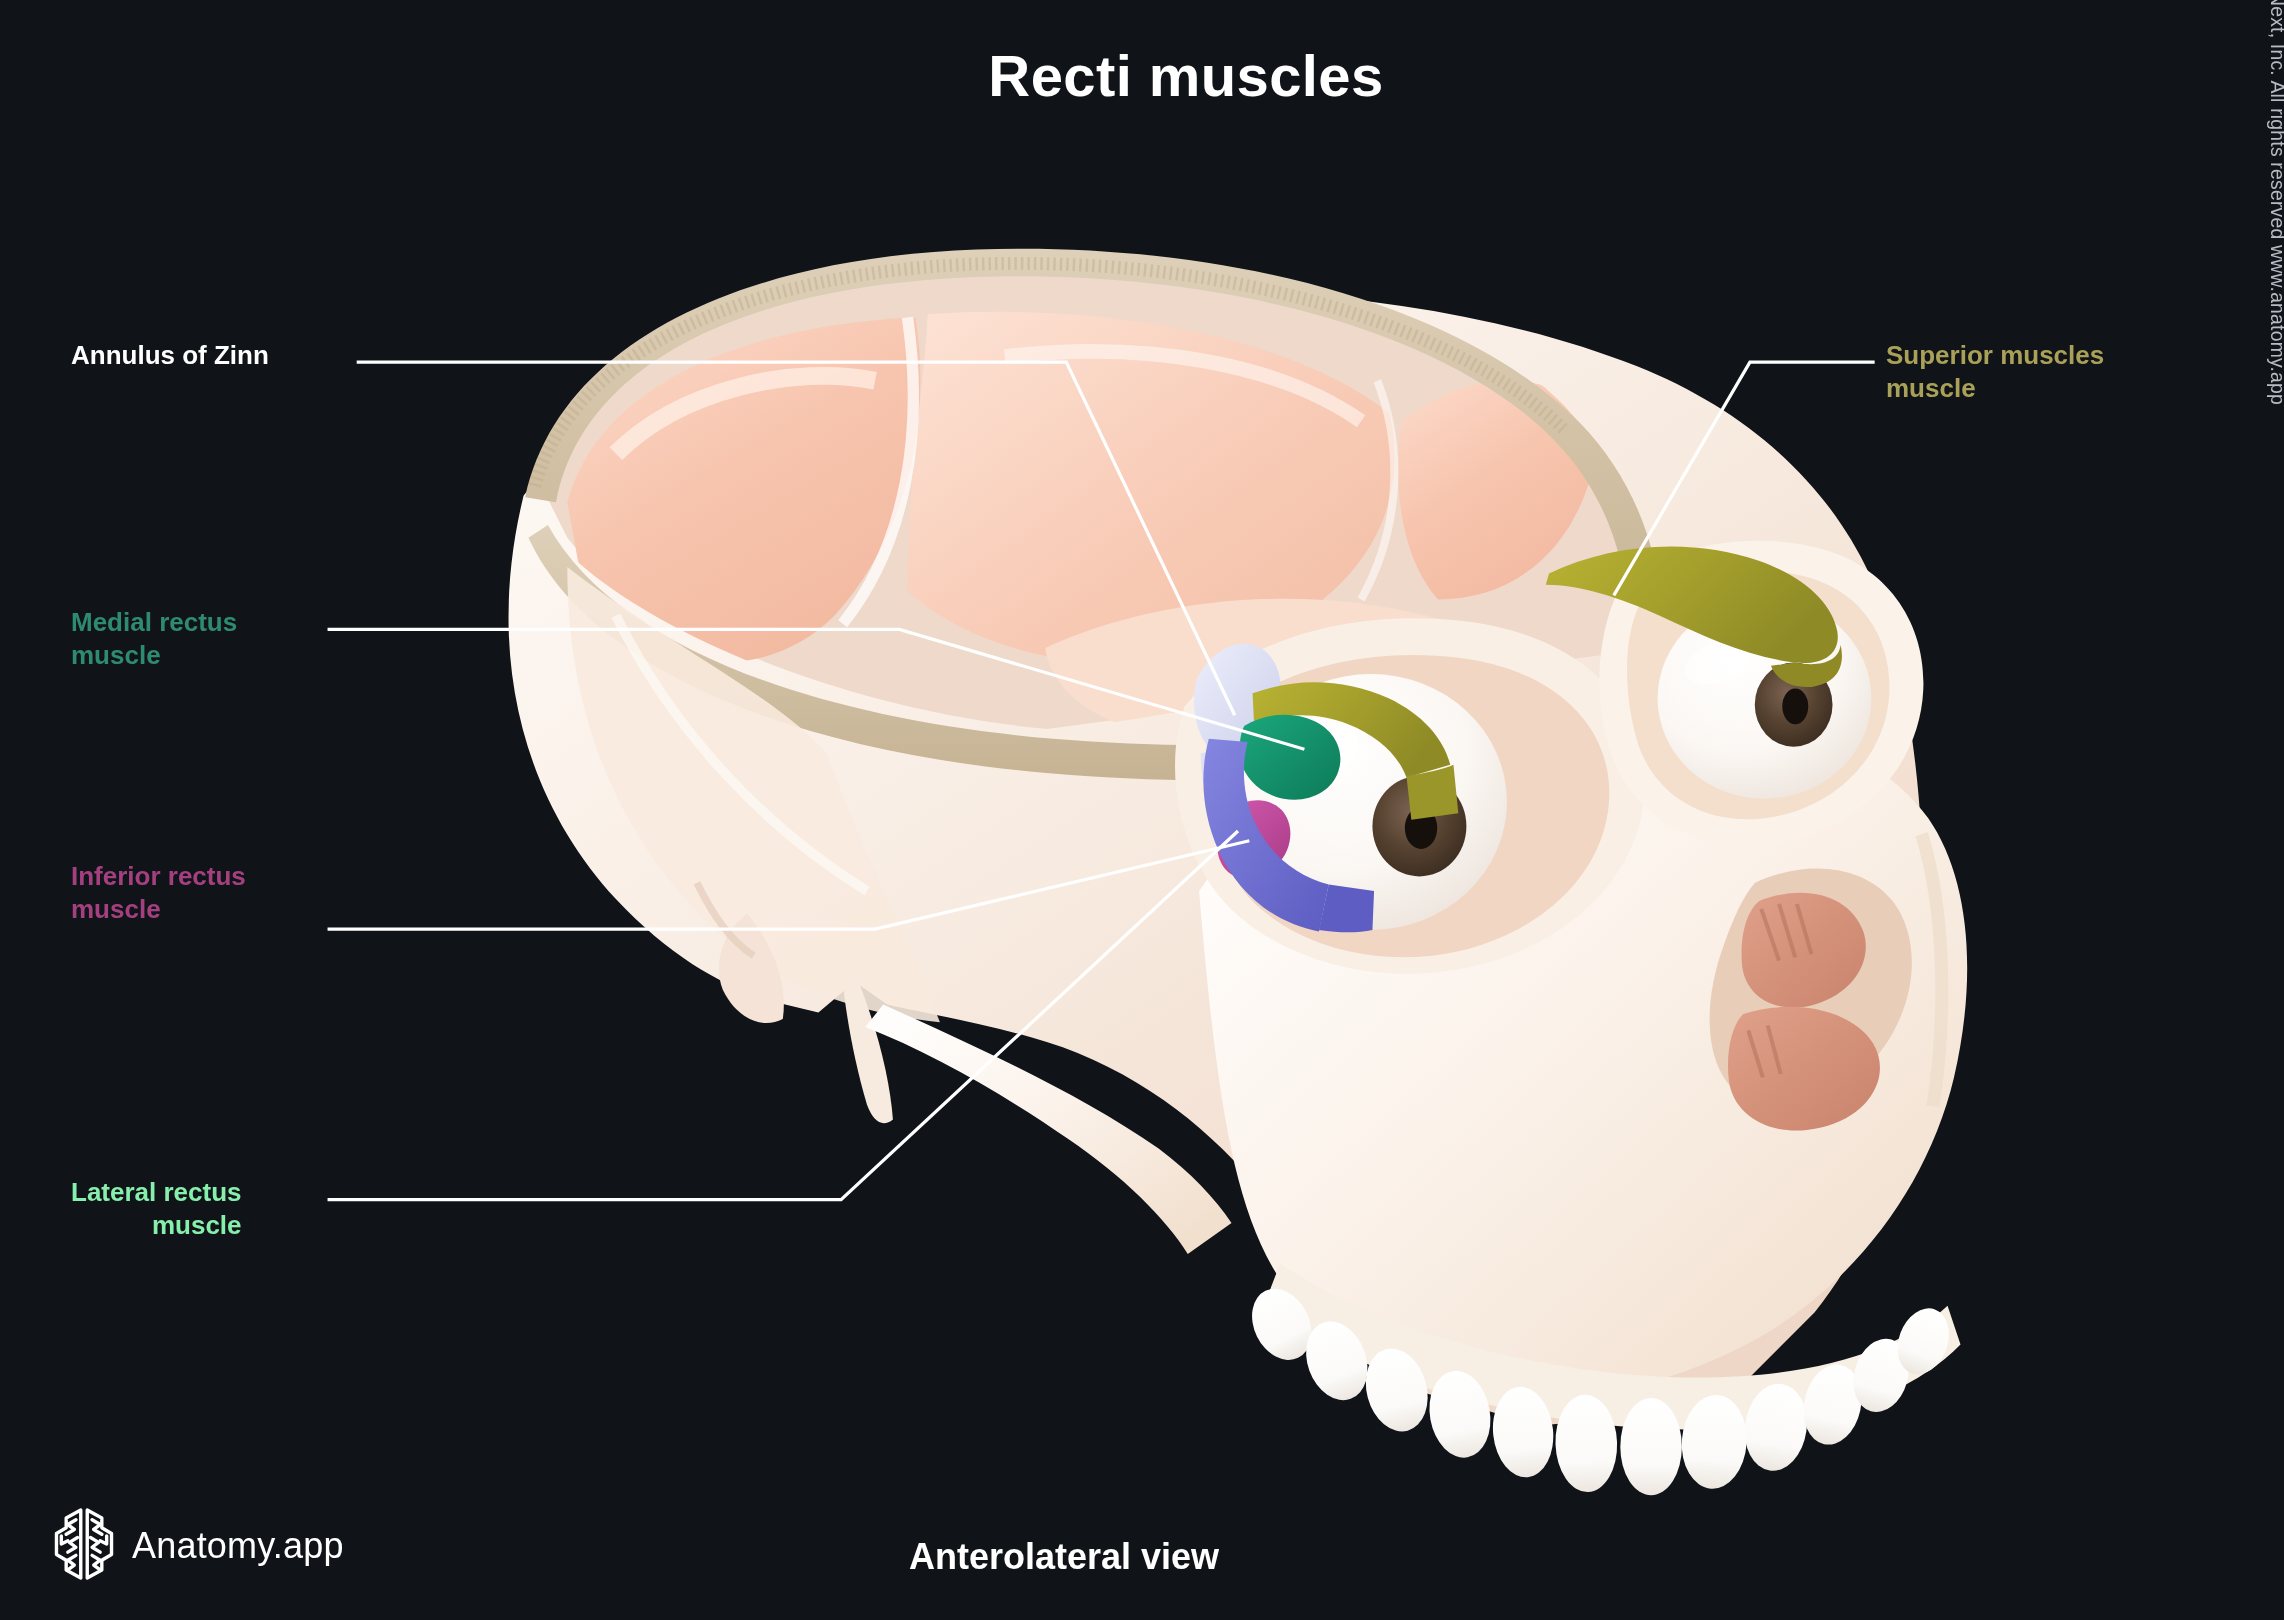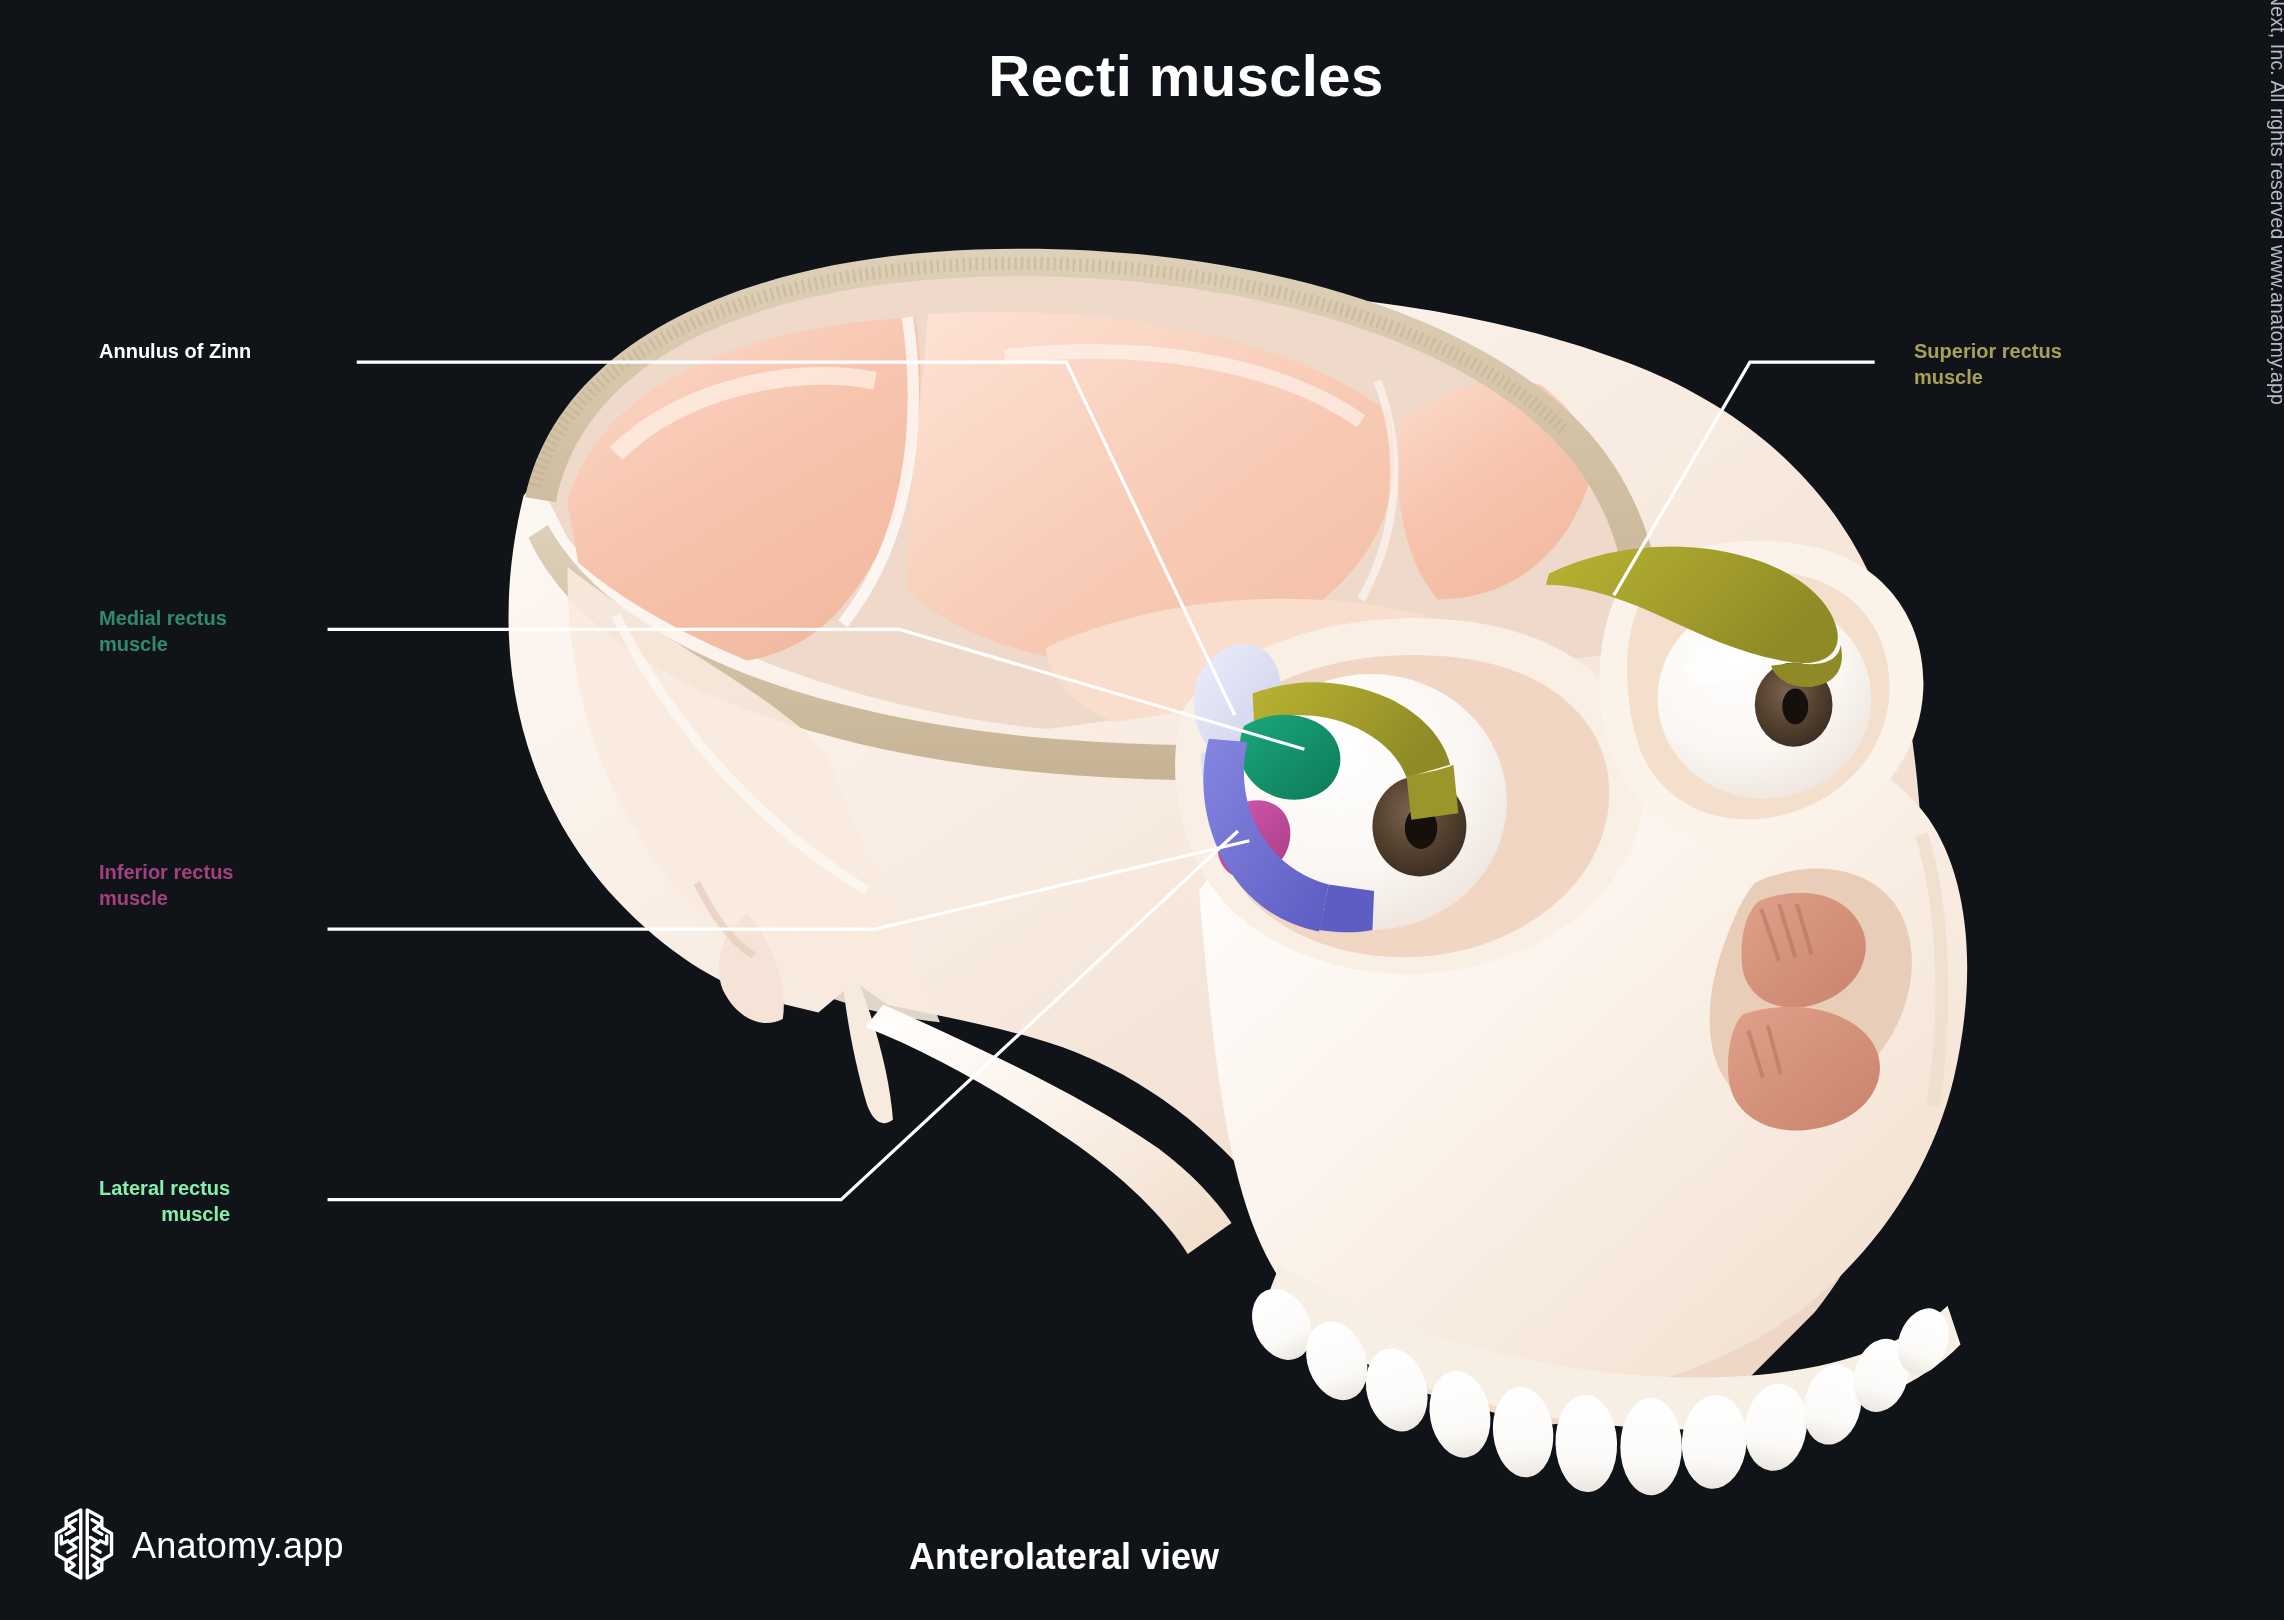--- a/index.html
+++ b/index.html
@@ -26,25 +26,24 @@
     color: #ffffff;
     font-size: 58px;
     font-weight: bold;
     letter-spacing: 0.4px;
     padding-left: 44px;
   }
 
   
   .label {
     position: absolute;
-    font-size: 20px;
+    font-size: 26px;
     font-weight: bold;
     line-height: 1.28;
     white-space: pre-line;
-    margin-left: 28px;
   }
   .label.right-align { text-align: left; }
 
   #label-annulus      { left: 71px;  top: 339px;  color: #ffffff; }
   #label-medial       { left: 71px;  top: 606px;  color: #2e8b70; }
   #label-inferior     { left: 71px;  top: 860px; color: #a44080; }
   #label-lateral      { left: 71px;  top: 1176px; color: #8b8cc9; }
   #label-superior     { left: 1886px; top: 339px; color: #a9a158; }
 
   
@@ -418,21 +417,21 @@
 
 <div class="label" id="label-medial" style="color: rgb(46, 139, 112);">Medial rectus
 muscle</div>
 
 <div class="label" id="label-inferior" style="color: rgb(164, 64, 128);">Inferior rectus
 muscle</div>
 
 <div class="label" id="label-lateral" style="color: #86efac; text-align: right;">Lateral rectus
 muscle</div>
 
-<div class="label right-align" id="label-superior" style="color: rgb(169, 161, 88);">Superior rectus
+<div class="label right-align" id="label-superior" style="color: rgb(169, 161, 88);">Superior muscles
 muscle</div>
 
 <div id="copyright">Copyrights @ 2022 Anatomy Next, Inc. All rights reserved www.anatomy.app</div>
 
 <div id="brand">
   <span>
     <svg width="68" height="78" viewBox="0 0 84 96" xmlns="http://www.w3.org/2000/svg">
       <g stroke="#ffffff" stroke-width="4.2" fill="none" stroke-linejoin="round" stroke-linecap="round">
 
         <path d="M38 6 L20 16 L20 28 L8 35 L8 61 L20 68 L20 80 L38 90 Z"></path>

